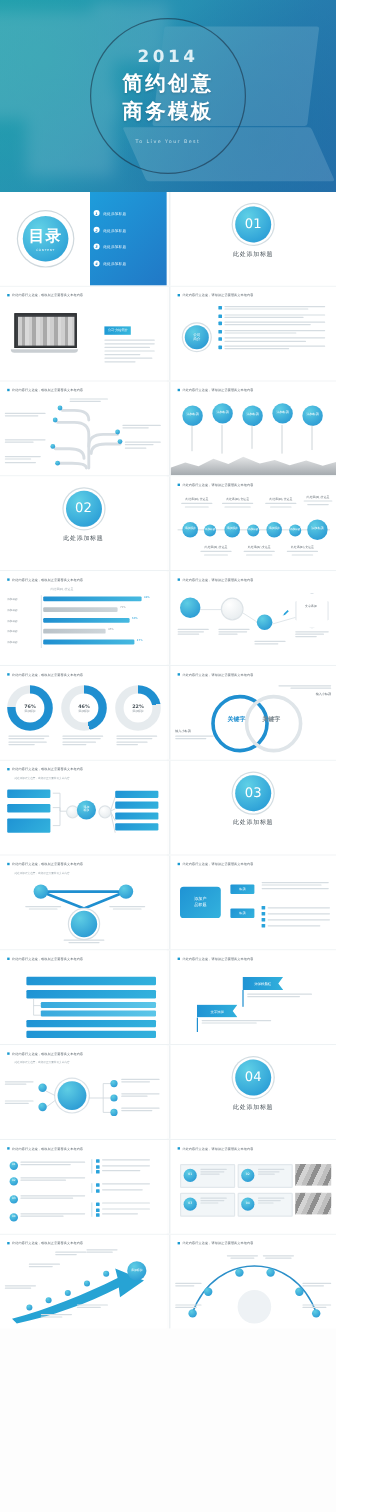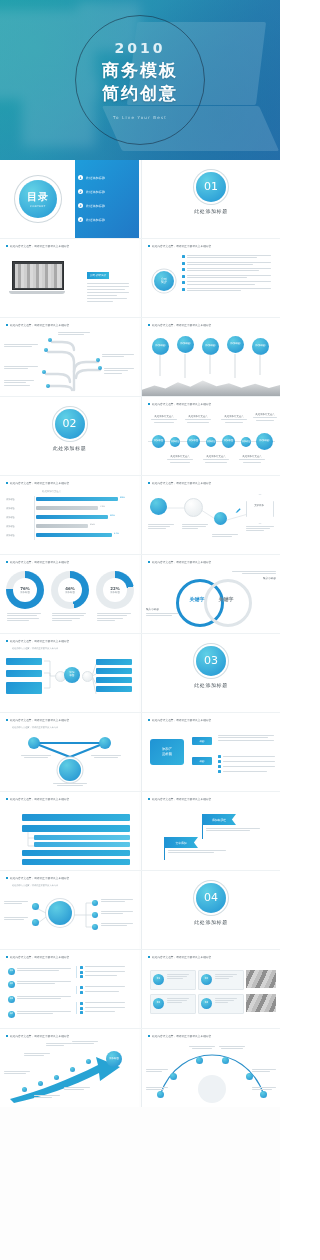--- a/index.html
+++ b/index.html
@@ -47,21 +47,21 @@
   
   .ln{height:1px;background:#d6dde2;border-radius:1px;}
 
   
   .cs-left{position:absolute;left:0;top:0;width:54%;height:100%;background:#fff;}
   .cs-right{position:absolute;right:0;top:0;width:46%;height:100%;
             background:linear-gradient(135deg,#1e9ddb,#2178c6);}
   .ccirc{position:absolute;left:19px;top:50%;transform:translateY(-50%);width:38px;height:38px;border-radius:50%;
          background:radial-gradient(circle at 35% 30%,#63d2e6,#2196d3);display:flex;flex-direction:column;
          align-items:center;justify-content:center;color:#fff;box-shadow:0 0 0 4px #fff,0 0 0 5px #cfd8dd;}
-  .ccirc b{font-size:10px;letter-spacing:1px;}
+  .ccirc b{font-size:13px;letter-spacing:1px;}
   .ccirc s{font-size:2.4px;letter-spacing:.6px;text-decoration:none;margin-top:1px;}
   .citem{position:absolute;left:8px;display:flex;align-items:center;gap:3px;color:#fff;}
   .cnum{width:5px;height:5px;border-radius:50%;background:#fff;color:#1e8cd0;font-size:3px;
         display:flex;align-items:center;justify-content:center;font-weight:700;}
   .citem span{font-size:3px;letter-spacing:.2px;}
 
   
   .sec-num{position:absolute;left:50%;top:34%;transform:translate(-50%,-50%);
            width:30px;height:30px;border-radius:50%;
            background:radial-gradient(circle at 35% 28%,#5fd0e6,#1f93d3);
@@ -115,23 +115,23 @@
       <i class="blob b1"></i>
         <i class="blob b2"></i>
         <i class="blob b3"></i>
       <i class="lid"></i>
         <i class="lidin"></i>
         <i class="kbd"></i>
     </div>
     <div class="tint"></div>
     <div class="ring"></div>
     <div class="txt">
-      <div class="year">2010</div>
+      <div class="year">2014</div>
+      <div class="t1">简约创意</div>
       <div class="t1">商务模板</div>
-      <div class="t1">简约创意</div>
       <div class="sub">To Live Your Best</div>
     </div>
   </div>
 
   <div class="rows">
 
     <div class="row">
       <div class="slide">
         <div class="cs-left"></div>
         <div class="cs-right"></div>

